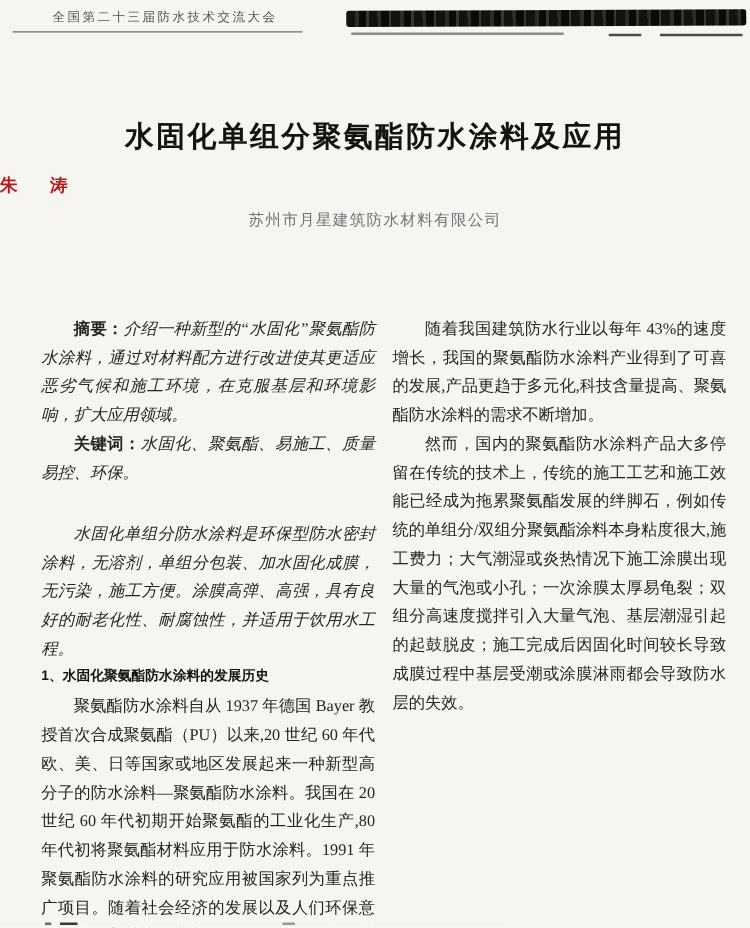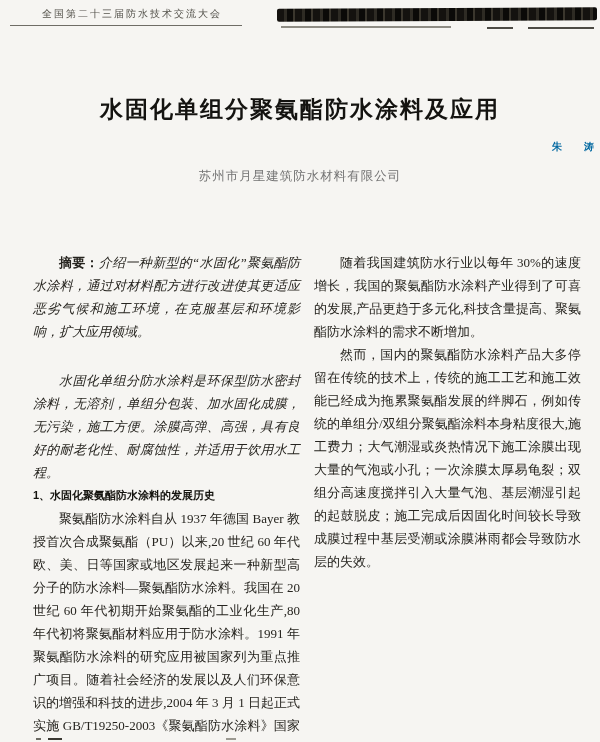--- a/index.html
+++ b/index.html
@@ -31,21 +31,21 @@
   .band-underline-2{position:absolute;top:27px;left:487px;width:26px;height:2px;background:#4d4b45;}
   .band-underline-3{position:absolute;top:27px;left:528px;width:66px;height:2px;background:#4d4b45;}
   
   .paper-title{
     position:absolute;top:94px;left:0;width:100%;
     text-align:center;font-size:23px;font-weight:bold;color:#141310;
     letter-spacing:2px;margin:0;
   }
   .author-name{
     position:absolute;top:140px;left:0;width:100%;
-    text-align:right;font-size:10px;font-weight:bold;color:#0369a1;
+    text-align:left;font-size:14px;font-weight:bold;color:#b91c1c;
     letter-spacing:6px;margin:0;
   }
   .affiliation{
     position:absolute;top:168px;left:0;width:100%;
     text-align:center;font-size:12.5px;color:#737373;
     letter-spacing:1px;margin:0;
   }
   
   .columns{
     position:absolute;top:216px;left:33px;width:548px;height:500px;
@@ -86,28 +86,29 @@
   <div class="band-underline-3"></div>
 
   <h1 class="paper-title">水固化单组分聚氨酯防水涂料及应用</h1>
   <p class="author-name">朱　涛</p>
   <p class="affiliation">苏州市月星建筑防水材料有限公司</p>
 
   <div class="columns">
 
     <div class="col">
       <p class="kai abstract-block"><span class="label">摘要：</span><span>介绍一种新型的“水固化”聚氨酯防水涂料，通过对材料配方进行改进使其更适应恶劣气候和施工环境，在克服基层和环境影响，扩大应用领域。</span></p>
+      <p class="kai"><span class="label">关键词：</span><span>水固化、聚氨酯、易施工、质量易控、环保。</span></p>
       <p class="kai intro-para">水固化单组分防水涂料是环保型防水密封涂料，无溶剂，单组分包装、加水固化成膜，无污染，施工方便。涂膜高弹、高强，具有良好的耐老化性、耐腐蚀性，并适用于饮用水工程。</p>
       <p class="section-heading">1、水固化聚氨酯防水涂料的发展历史</p>
       <p>聚氨酯防水涂料自从 1937 年德国 Bayer 教授首次合成聚氨酯（PU）以来,20 世纪 60 年代欧、美、日等国家或地区发展起来一种新型高分子的防水涂料—聚氨酯防水涂料。我国在 20 世纪 60 年代初期开始聚氨酯的工业化生产,80 年代初将聚氨酯材料应用于防水涂料。1991 年聚氨酯防水涂料的研究应用被国家列为重点推广项目。随着社会经济的发展以及人们环保意识的增强和科技的进步,2004 年 3 月 1 日起正式实施 GB/T19250-2003《聚氨酯防水涂料》国家标准,随着国家对聚氨酯防水涂料应用的日进重视、性能要求日益完善,于 2014.8.1 实施 GB/T19250-2013《聚氨酯防水涂料》。</p>
 
     </div>
 
     <div class="col">
-      <p>随着我国建筑防水行业以每年 30%的速度增长，我国的聚氨酯防水涂料产业得到了可喜的发展,产品更趋于多元化,科技含量提高、聚氨酯防水涂料的需求不断增加。</p>
+      <p>随着我国建筑防水行业以每年 43%的速度增长，我国的聚氨酯防水涂料产业得到了可喜的发展,产品更趋于多元化,科技含量提高、聚氨酯防水涂料的需求不断增加。</p>
       <p>然而，国内的聚氨酯防水涂料产品大多停留在传统的技术上，传统的施工工艺和施工效能已经成为拖累聚氨酯发展的绊脚石，例如传统的单组分/双组分聚氨酯涂料本身粘度很大,施工费力；大气潮湿或炎热情况下施工涂膜出现大量的气泡或小孔；一次涂膜太厚易龟裂；双组分高速度搅拌引入大量气泡、基层潮湿引起的起鼓脱皮；施工完成后因固化时间较长导致成膜过程中基层受潮或涂膜淋雨都会导致防水层的失效。</p>
 
     </div>
 
   </div>
 
   <div class="noise-speck speck-1"></div>
   <div class="noise-speck speck-2"></div>
   <div class="noise-speck speck-3"></div>
 

